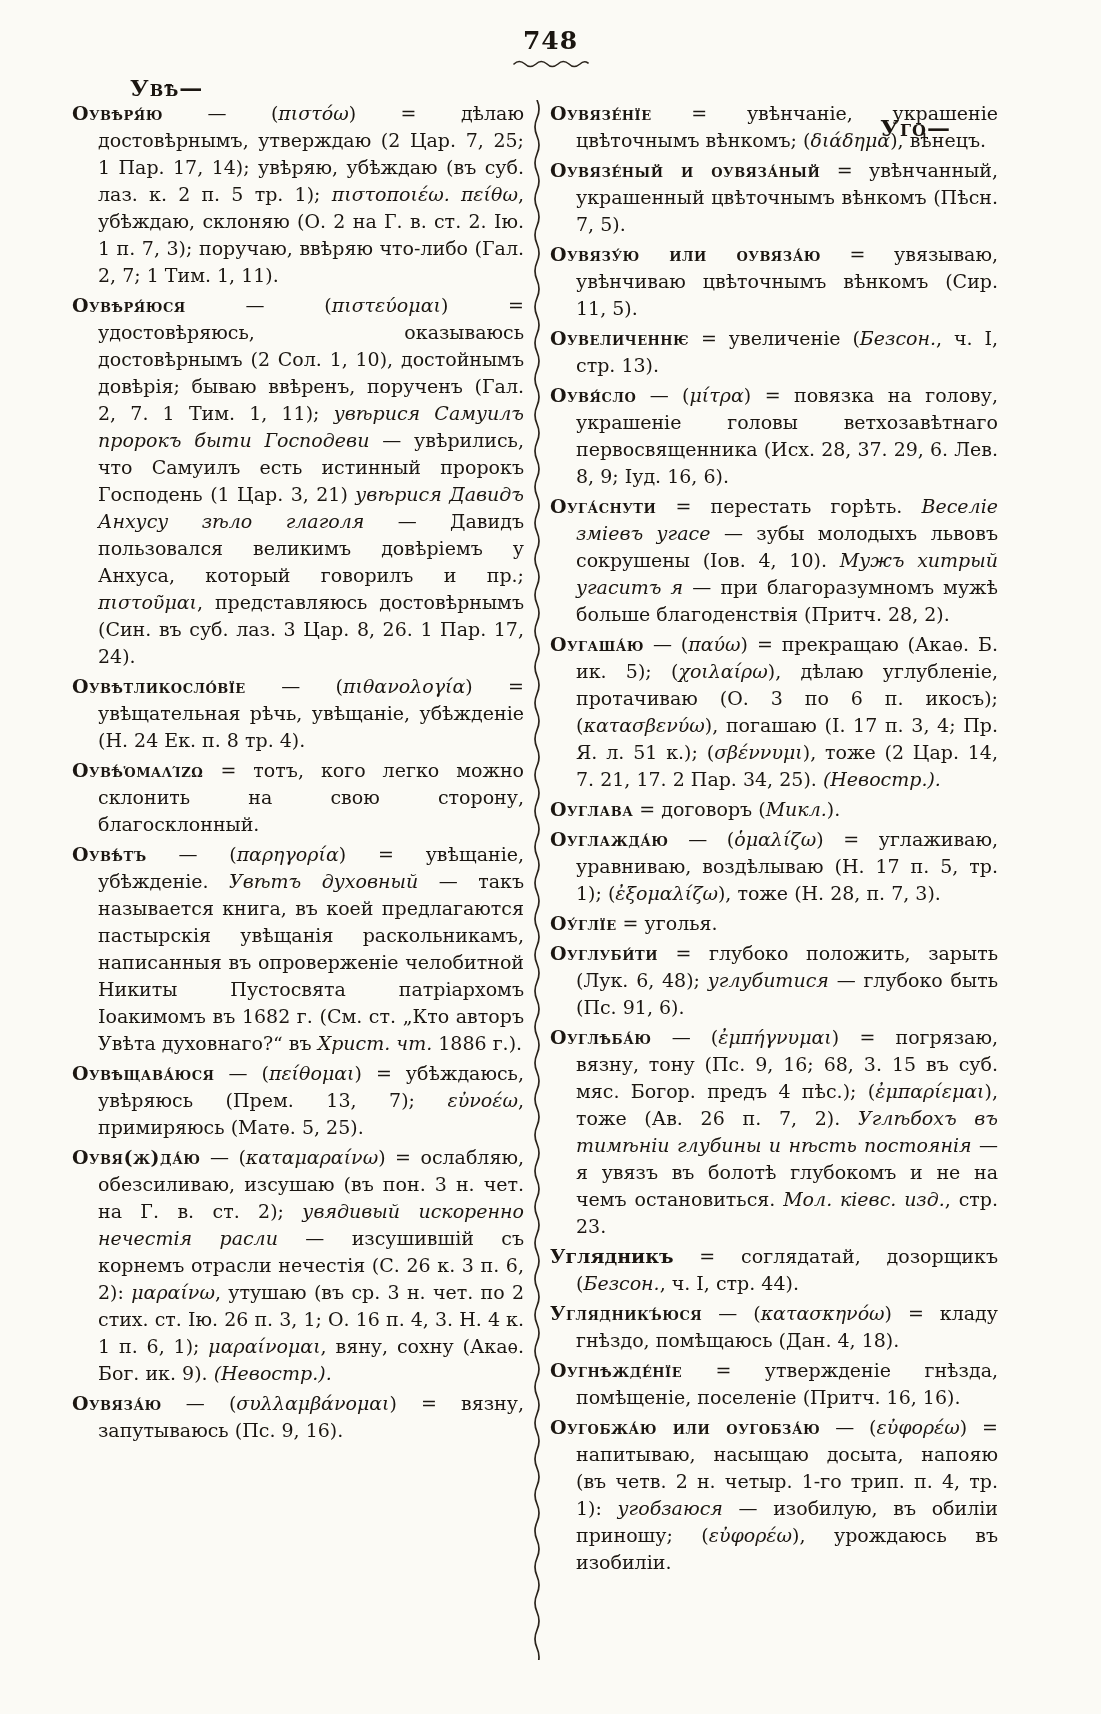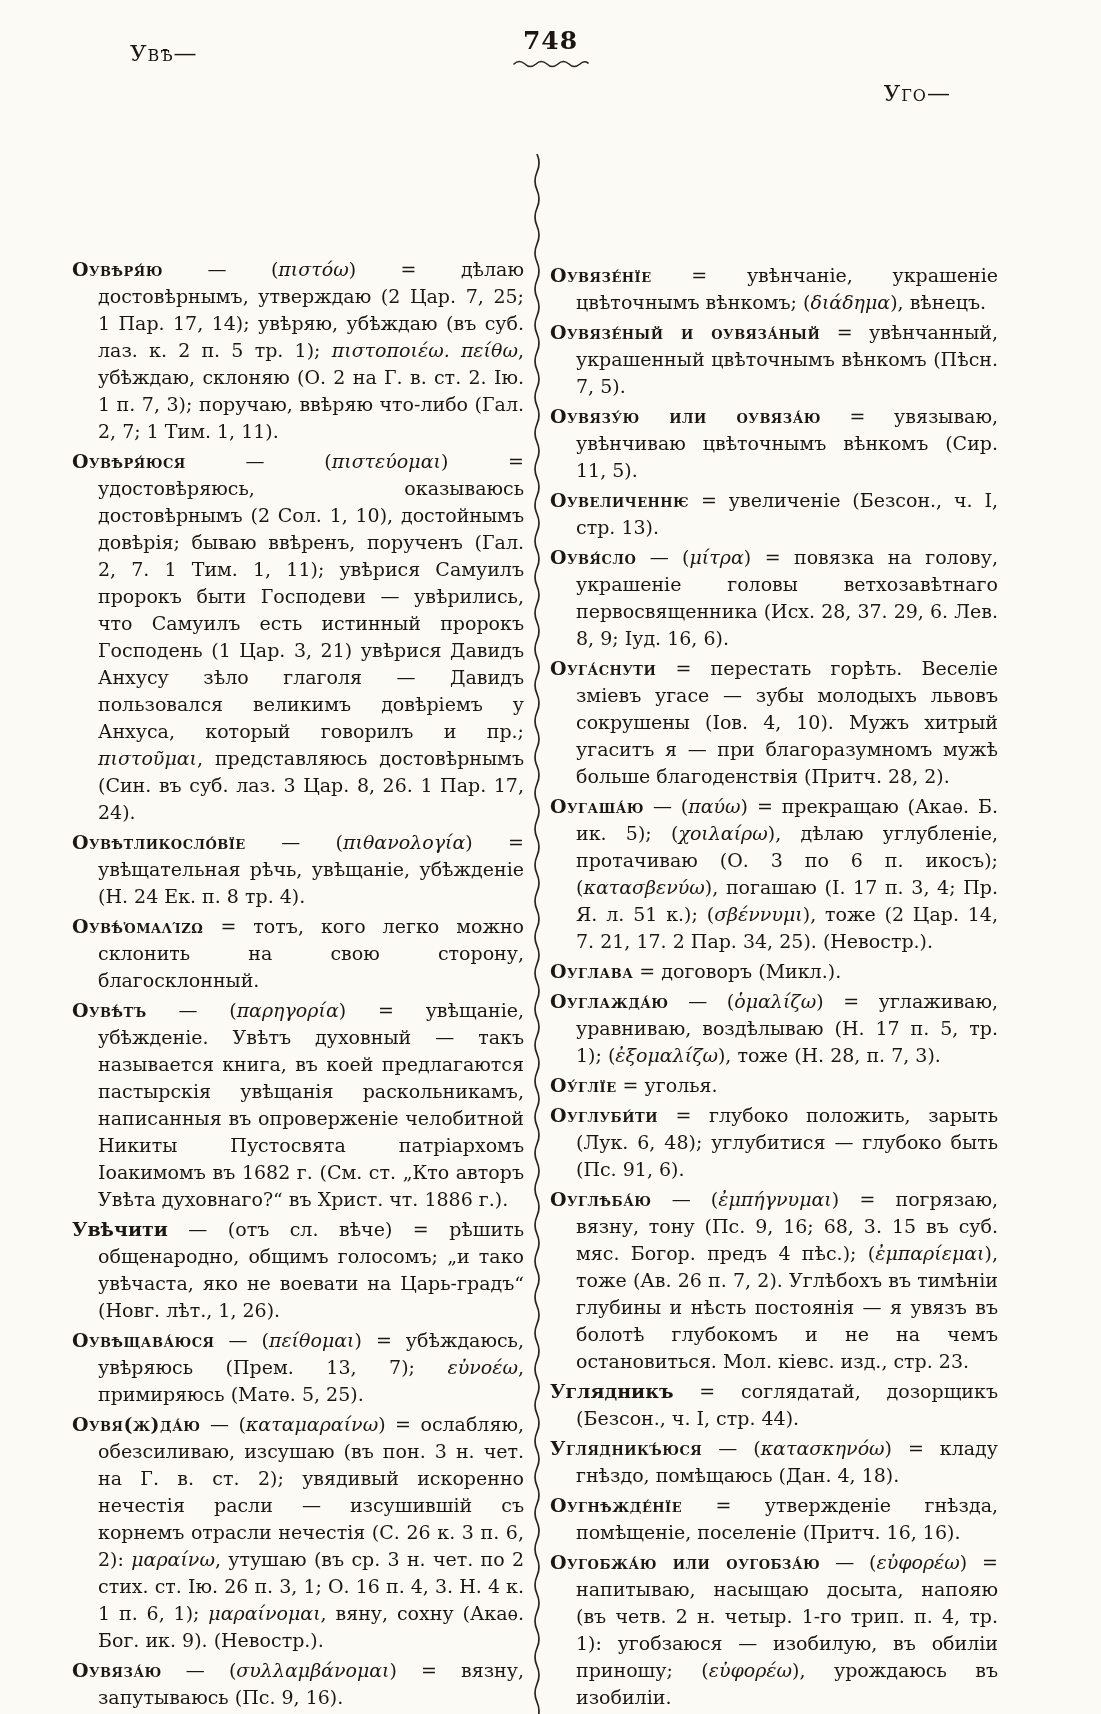--- a/index.html
+++ b/index.html
@@ -12,43 +12,43 @@
     font-family:"DejaVu Serif","Liberation Serif",serif;
     overflow:hidden;
   }
   .pagehead{position:absolute;top:0;left:0;right:0;height:100px;}
   .pagenum{
     position:absolute;top:26px;left:0;right:0;
     text-align:center;font-size:25px;font-weight:bold;letter-spacing:1px;
   }
   .squiggle{position:absolute;top:58px;left:50%;transform:translateX(-50%);}
   .runhead{
-    position:absolute;top:40px;font-size:23px;font-weight:normal;
+    position:absolute;top:74px;font-size:23px;font-weight:bold;
     font-variant:small-caps;letter-spacing:1px;
   }
   .runhead.left{left:130px;}
   .runhead.right{right:150px;margin-top:40px;}
   .content{
     position:absolute;top:100px;left:0;right:0;bottom:0;
-    display:flex;align-items:flex-end;
+    display:flex;align-items:flex-start;
     padding:0 78px 0 72px;box-sizing:border-box;
   }
   .col{width:452px;}
   .col.right{width:448px;}
   .divider-wrap{width:26px;display:flex;justify-content:center;flex:none;}
   .entry{
     margin:0 0 3px 0;
     font-size:19px;line-height:27px;
     text-align:justify;
     padding-left:26px;text-indent:-26px;
   }
   .head{font-weight:bold;}
   .head.cs{font-variant:small-caps;letter-spacing:0.5px;}
   .greek{font-style:italic;}
-  .ital{}
+  .ital{font-style:italic;}
 </style>
 </head>
 <body>
 
 <div class="page">
   <div class="pagehead">
     <div class="runhead left">Увѣ—</div>
     <div class="pagenum">748</div>
     <svg class="squiggle" width="78" height="12" viewBox="0 0 78 12">
       <path d="M2 6 q5 -5 11 0 q5 5 11 0 q5 -5 11 0 q5 5 11 0 q5 -5 11 0 q5 5 11 0 q4 -4 8 -1" fill="none" stroke="#2b241c" stroke-width="1.6" stroke-linecap="round"></path>
@@ -56,21 +56,20 @@
     <div class="runhead right">Уго—</div>
   </div>
 
   <div class="content">
     <div class="col left" id="col-left">
         <p class="entry"><span class="head cs">Оувѣря́ю</span><span class=""> — (</span><span class="greek">πιστόω</span><span class="">) = дѣлаю достовѣрнымъ, утверждаю (2 Цар. 7, 25; 1 Пар. 17, 14); увѣряю, убѣждаю (въ суб. лаз. к. 2 п. 5 тр. 1); </span><span class="greek">πιστοποιέω. πείθω</span><span class="">, убѣждаю, склоняю (О. 2 на Г. в. ст. 2. Ію. 1 п. 7, 3); поручаю, ввѣряю что-либо (Гал. 2, 7; 1 Тим. 1, 11).</span></p>
         <p class="entry"><span class="head cs">Оувѣря́юся</span><span class=""> — (</span><span class="greek">πιστεύομαι</span><span class="">) = удостовѣряюсь, оказываюсь достовѣрнымъ (2 Сол. 1, 10), достойнымъ довѣрія; бываю ввѣренъ, порученъ (Гал. 2, 7. 1 Тим. 1, 11); </span><span class="ital">увѣрися Самуилъ пророкъ быти Господеви</span><span class=""> — увѣрились, что Самуилъ есть истинный пророкъ Господень (1 Цар. 3, 21) </span><span class="ital">увѣрися Давидъ Анхусу зѣло глаголя</span><span class=""> — Давидъ пользовался великимъ довѣріемъ у Анхуса, который говорилъ и пр.; </span><span class="greek">πιστοῦμαι</span><span class="">, представляюсь достовѣрнымъ (Син. въ суб. лаз. 3 Цар. 8, 26. 1 Пар. 17, 24).</span></p>
         <p class="entry"><span class="head cs">Оувѣтликосло́вїе</span><span class=""> — (</span><span class="greek">πιθανολογία</span><span class="">) = увѣщательная рѣчь, увѣщаніе, убѣжденіе (Н. 24 Ек. п. 8 тр. 4).</span></p>
         <p class="entry"><span class="head cs">Оувѣ́ὁμαλίζω</span><span class=""> = тотъ, кого легко можно склонить на свою сторону, благосклонный.</span></p>
         <p class="entry"><span class="head cs">Оувѣ́тъ</span><span class=""> — (</span><span class="greek">παρηγορία</span><span class="">) = увѣщаніе, убѣжденіе. </span><span class="ital">Увѣтъ духовный</span><span class=""> — такъ называется книга, въ коей предлагаются пастырскія увѣщанія раскольникамъ, написанныя въ опроверженіе челобитной Никиты Пустосвята патріархомъ Іоакимомъ въ 1682 г. (См. ст. „Кто авторъ Увѣта духовнаго?“ въ </span><span class="ital">Христ. чт.</span><span class=""> 1886 г.).</span></p>
-        <p class="entry"><span class="head">Увѣчити</span><span class=""> — (отъ сл. вѣче) = рѣшить общенародно, общимъ голосомъ; „и тако увѣчаста, яко не воевати на Царь-градъ“ (</span><span class="ital">Новг. лѣт.</span><span class="">, 1, 26).</span></p>
         <p class="entry"><span class="head cs">Оувѣщава́юся</span><span class=""> — (</span><span class="greek">πείθομαι</span><span class="">) = убѣждаюсь, увѣряюсь (Прем. 13, 7); </span><span class="greek">εὐνοέω</span><span class="">, примиряюсь (Матѳ. 5, 25).</span></p>
         <p class="entry"><span class="head cs">Оувя(ж)да́ю</span><span class=""> — (</span><span class="greek">καταμαραίνω</span><span class="">) = ослабляю, обезсиливаю, изсушаю (въ пон. 3 н. чет. на Г. в. ст. 2); </span><span class="ital">увядивый искоренно нечестія расли</span><span class=""> — изсушившій съ корнемъ отрасли нечестія (С. 26 к. 3 п. 6, 2): </span><span class="greek">μαραίνω</span><span class="">, утушаю (въ ср. 3 н. чет. по 2 стих. ст. Ію. 26 п. 3, 1; О. 16 п. 4, 3. Н. 4 к. 1 п. 6, 1); </span><span class="greek">μαραίνομαι</span><span class="">, вяну, сохну (Акаѳ. Бог. ик. 9). </span><span class="ital">(Невостр.).</span></p>
         <p class="entry"><span class="head cs">Оувяза́ю</span><span class=""> — (</span><span class="greek">συλλαμβάνομαι</span><span class="">) = вязну, запутываюсь (Пс. 9, 16).</span></p>
       </div>
     <div class="divider-wrap">
       <svg id="divider-svg" width="14" height="1560" viewBox="0 0 14 1560">
         <path id="divider-path" fill="none" stroke="#2b241c" stroke-width="1.7" d="M7 0 q4 9 0 18 q-4 9 0 18 q4 9 0 18 q-4 9 0 18 q4 9 0 18 q-4 9 0 18 q4 9 0 18 q-4 9 0 18 q4 9 0 18 q-4 9 0 18 q4 9 0 18 q-4 9 0 18 q4 9 0 18 q-4 9 0 18 q4 9 0 18 q-4 9 0 18 q4 9 0 18 q-4 9 0 18 q4 9 0 18 q-4 9 0 18 q4 9 0 18 q-4 9 0 18 q4 9 0 18 q-4 9 0 18 q4 9 0 18 q-4 9 0 18 q4 9 0 18 q-4 9 0 18 q4 9 0 18 q-4 9 0 18 q4 9 0 18 q-4 9 0 18 q4 9 0 18 q-4 9 0 18 q4 9 0 18 q-4 9 0 18 q4 9 0 18 q-4 9 0 18 q4 9 0 18 q-4 9 0 18 q4 9 0 18 q-4 9 0 18 q4 9 0 18 q-4 9 0 18 q4 9 0 18 q-4 9 0 18 q4 9 0 18 q-4 9 0 18 q4 9 0 18 q-4 9 0 18 q4 9 0 18 q-4 9 0 18 q4 9 0 18 q-4 9 0 18 q4 9 0 18 q-4 9 0 18 q4 9 0 18 q-4 9 0 18 q4 9 0 18 q-4 9 0 18 q4 9 0 18 q-4 9 0 18 q4 9 0 18 q-4 9 0 18 q4 9 0 18 q-4 9 0 18 q4 9 0 18 q-4 9 0 18 q4 9 0 18 q-4 9 0 18 q4 9 0 18 q-4 9 0 18 q4 9 0 18 q-4 9 0 18 q4 9 0 18 q-4 9 0 18 q4 9 0 18 q-4 9 0 18 q4 9 0 18 q-4 9 0 18 q4 9 0 18 q-4 9 0 18 q4 9 0 18 q-4 9 0 18 q4 9 0 18 q-4 9 0 18 q4 9 0 18 q-4 9 0 18"></path>
       </svg>
     </div>
     <div class="col right" id="col-right">

